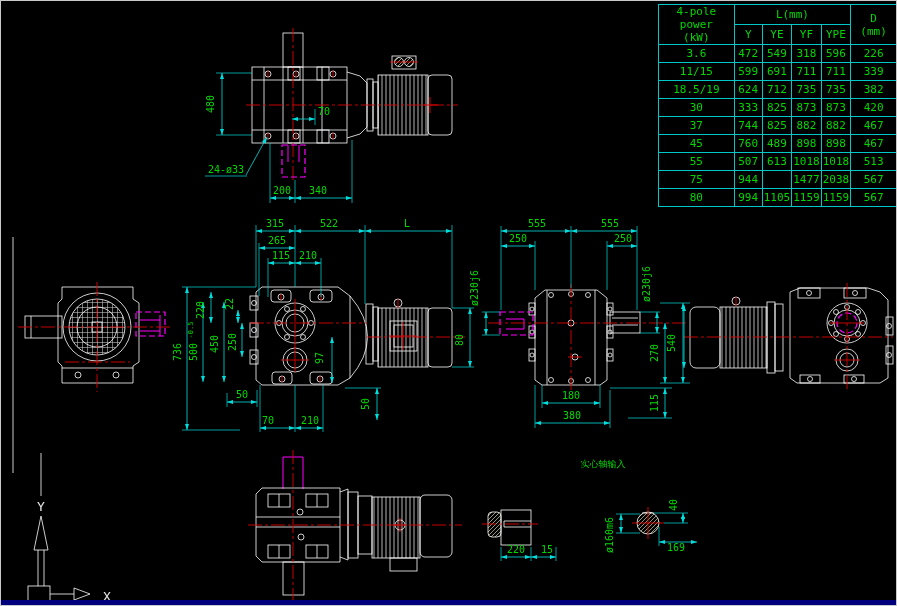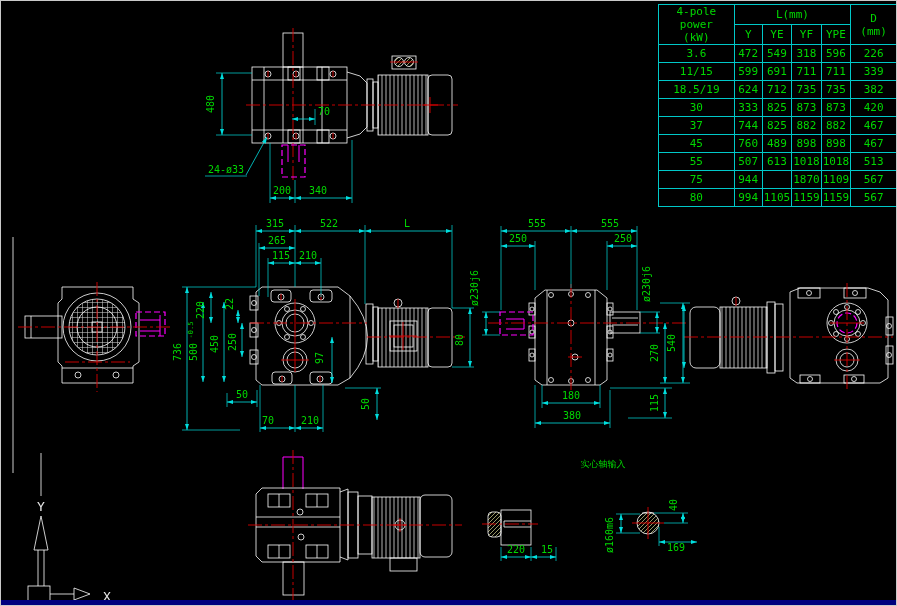--- a/index.html
+++ b/index.html
@@ -531,22 +531,22 @@
           <td>507</td>
           <td>613</td>
           <td>1018</td>
           <td>1018</td>
           <td>513</td>
         </tr>
     <tr>
           <td>75</td>
           <td>944</td>
           <td ind="table.rows.7.ye"></td>
-          <td>1870</td>
-          <td>1109</td>
+          <td>1477</td>
+          <td>2038</td>
           <td>567</td>
         </tr>
     <tr>
           <td>80</td>
           <td>994</td>
           <td>1105</td>
           <td>1159</td>
           <td>1159</td>
           <td>567</td>
         </tr>

